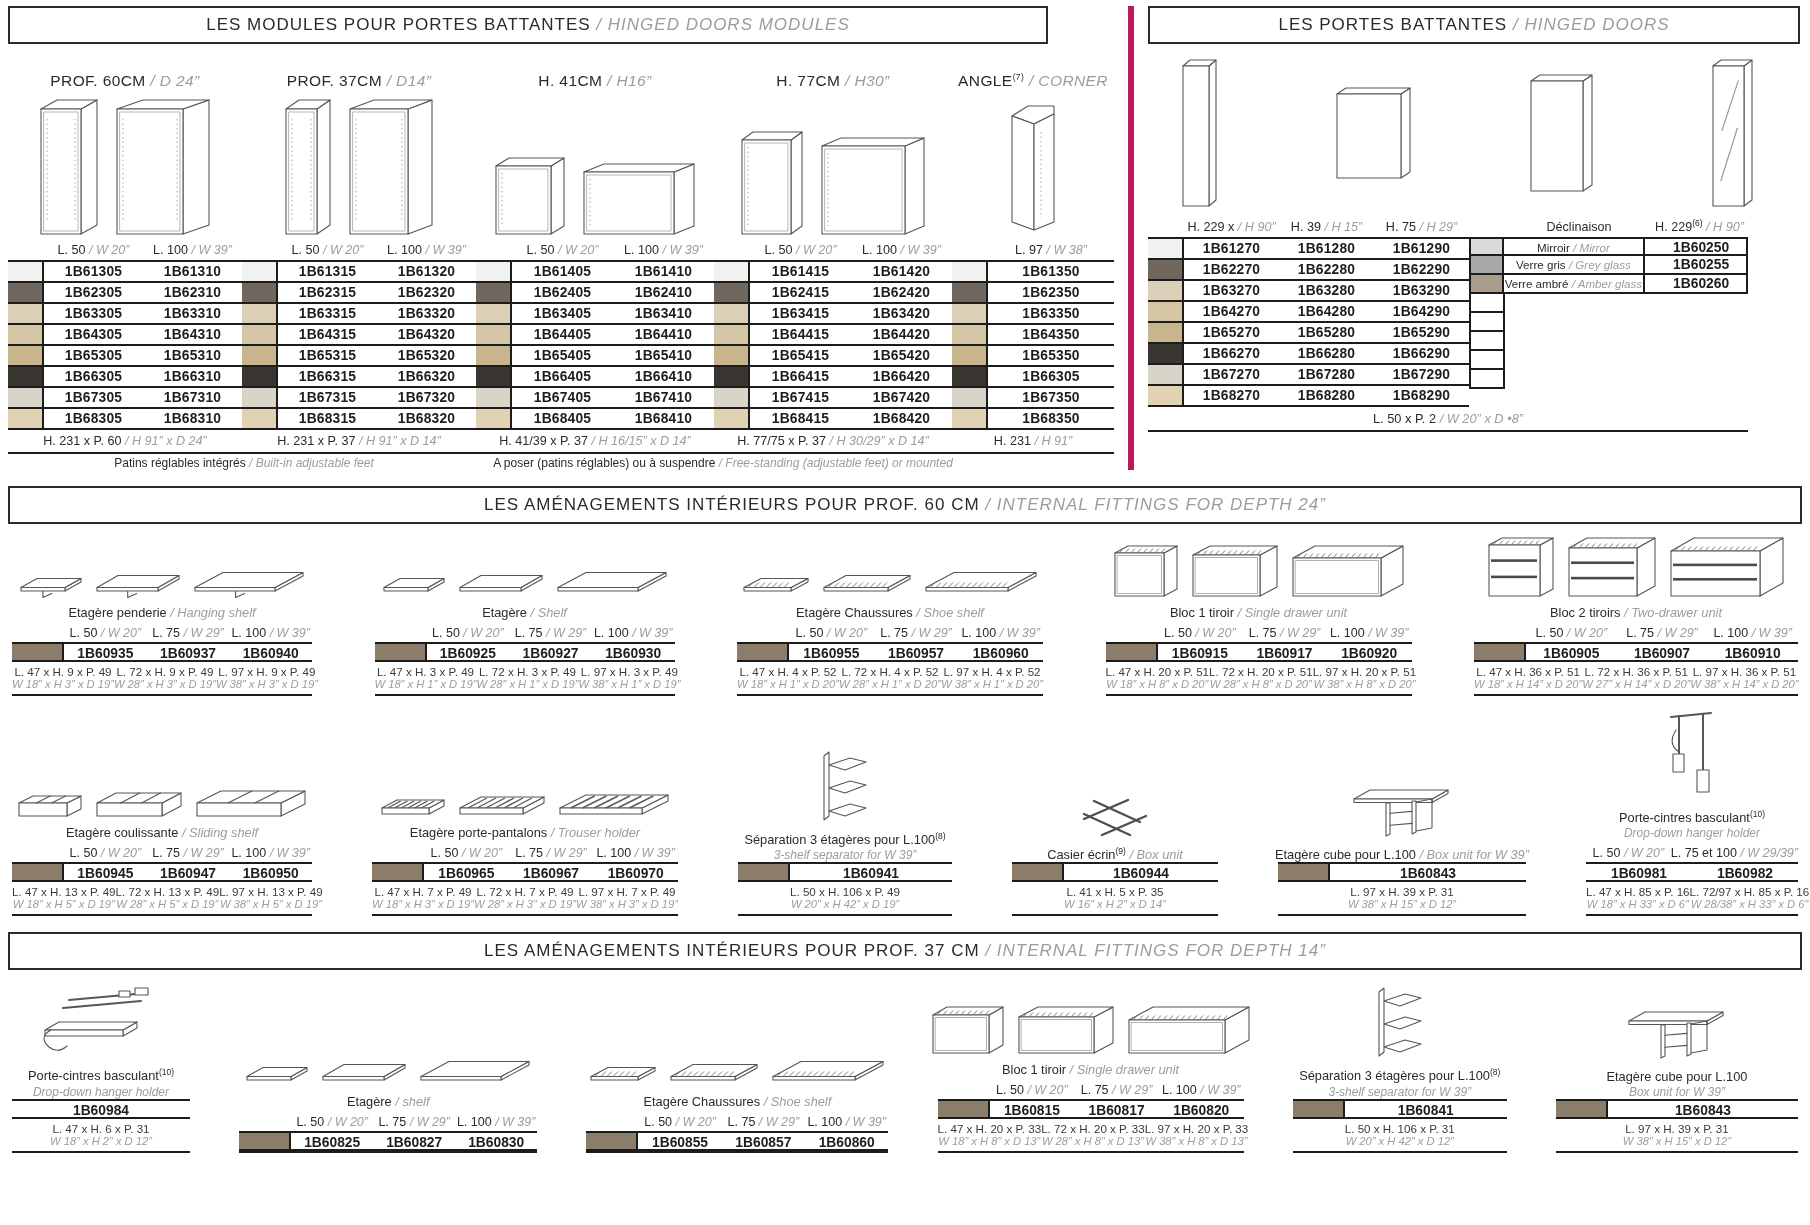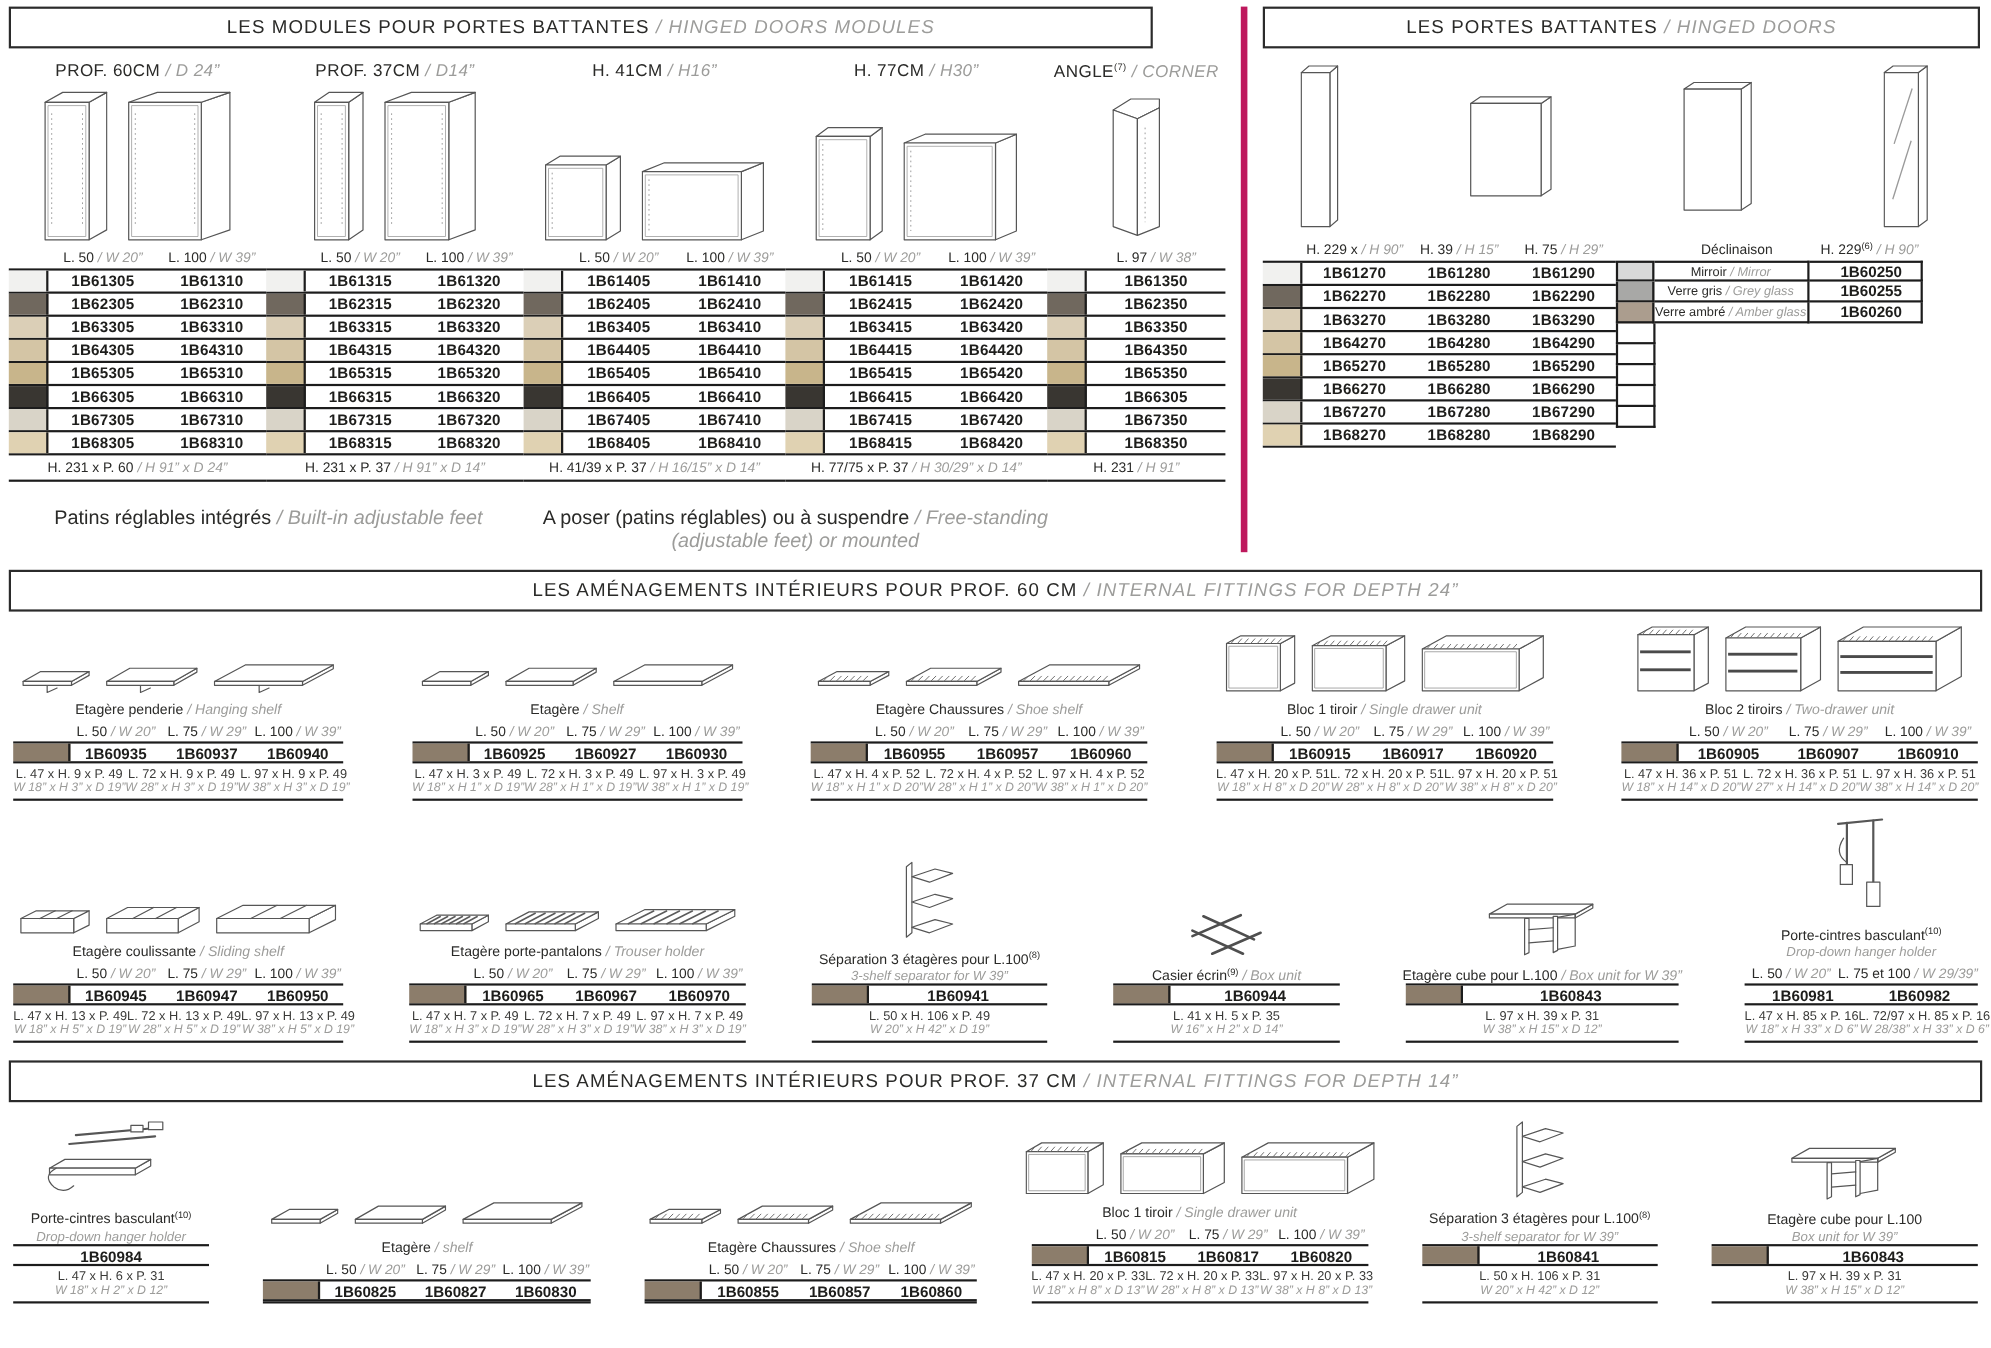--- a/index.html
+++ b/index.html
@@ -7,35 +7,35 @@
   .page{width:1810px;height:1225px;box-sizing:border-box;padding:6px 8px 0 8px;}
   .fr{color:#2a2a28;}
   .en{color:#9c9c9a;font-style:italic;}
   sup{font-size:8.5px;vertical-align:super;color:#2a2a28;}
   .titlebox{border:2px solid #2b2b2b;text-align:center;font-size:17px;letter-spacing:1px;padding:7px 0;white-space:nowrap;}
   
   .top{display:flex;align-items:stretch;}
   .modules{width:1106px;box-sizing:border-box;}
   .mtb{margin-right:66px;}
   .doors{flex:1;border-left:6px solid #be185d;margin-left:14px;padding-left:14px;box-sizing:border-box;padding-right:2px;}
-  .groups{display:flex;margin-top:12px;}
+  .groups{display:flex;margin-top:28px;}
   .group{display:flex;flex-direction:column;align-items:center;}
   .group.g1,.group.g2{width:234px;}
   .group.g3,.group.g4{width:238px;}
   .group.g5{width:162px;}
   .gh{font-size:15.5px;letter-spacing:.4px;height:22px;white-space:nowrap;}
   .gill{height:142px;display:flex;align-items:flex-end;justify-content:center;gap:18px;}
   .gsizes{display:flex;width:100%;box-sizing:border-box;padding-left:36px;font-size:12.6px;margin:7px 0 3px;}
   .gsizes .cell{flex:1;text-align:center;white-space:nowrap;}
   .gtable{width:100%;border-top:2px solid #1c1c1c;}
   .mrow{display:flex;height:19px;border-bottom:2px solid #1c1c1c;}
   .msw{width:36px;box-sizing:border-box;border-right:2px solid #1c1c1c;}
   .mcode{flex:1;text-align:center;font-weight:700;font-size:13.8px;line-height:19px;letter-spacing:.2px;color:#1d1d1b;}
   .gfoot{width:100%;text-align:center;font-size:12.6px;padding:4px 0;border-bottom:2px solid #1c1c1c;white-space:nowrap;}
-  .notes{display:flex;margin-top:22px;font-size:18px;}
+  .notes{display:flex;margin-top:2px;font-size:12px;}
   .note1{width:472px;text-align:center;}
   .note2{width:486px;text-align:center;}
   
   .dillus{height:168px;display:flex;align-items:center;justify-content:space-between;padding:6px 46px 0 34px;}
   .dhead{display:flex;font-size:12.6px;align-items:flex-end;padding-bottom:3px;white-space:nowrap;}
   .dh0{width:36px;} .dhc{width:95px;text-align:center;} .dhgap{width:36px;}
   .dhdec{width:148px;text-align:center;} .dhcode{width:93px;text-align:center;}
   .dtables{display:flex;}
   .dleft{width:321px;border-top:2px solid #1c1c1c;}
   .drowL{display:flex;height:19px;border-bottom:2px solid #1c1c1c;}
@@ -562,20 +562,24 @@
             <div class="drowR">
     <div class="dswd " style=""></div>
 
    </div>
             <div class="drowR">
     <div class="dswd " style=""></div>
 
    </div>
           </div>
       </div>
+      <div class="dfoot">
+        <span class="fr">L. 50 x P. 2</span>
+        <span class="en">/ W 20” x D •8”</span>
+      </div>
     </section>
   </div>
 
   <section class="fsec">
     <div class="titlebox ftb">
       <span class="fr">LES AMÉNAGEMENTS INTÉRIEURS POUR PROF. 60 CM</span>
       <span class="en">/ INTERNAL FITTINGS FOR DEPTH 24”</span>
     </div>
     <div class="frow frow1">
         <div class="fblock">

